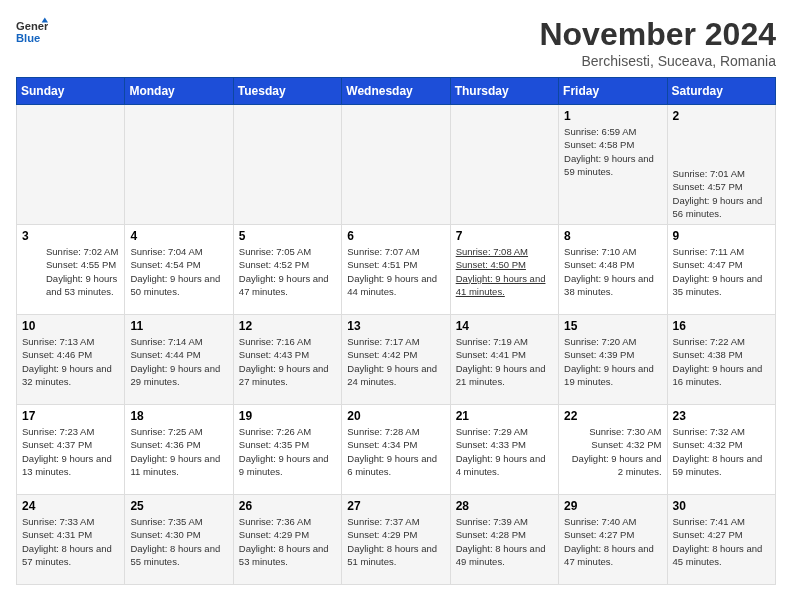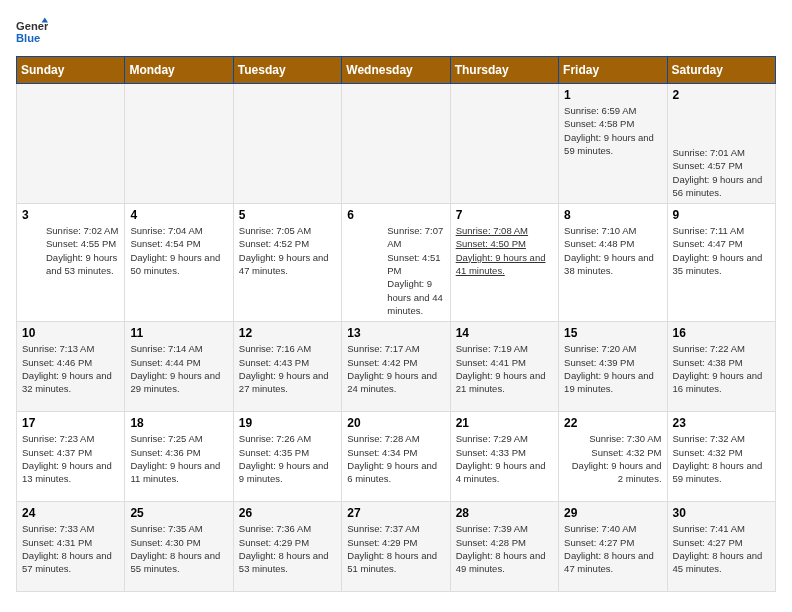--- a/index.html
+++ b/index.html
@@ -36,21 +36,21 @@
     .subtitle {
       font-size: 14px;
       color: #555;
     }
     table {
       width: 100%;
       border-collapse: collapse;
       font-size: 10.5px;
     }
     thead tr {
-      background-color: #a16207;
+      background-color: #1d4ed8;
       color: white;
     }
     thead th {
       padding: 6px 4px;
       text-align: left;
       font-size: 12px;
       font-weight: bold;
       border: 1px solid #0d47a1;
     }
     tbody tr {
@@ -86,20 +86,24 @@
 </head>
 <body>
 
 <div class="header-area">
   <div class="logo">
     <svg class="logo-icon" viewBox="0 0 40 40">
       <text x="0" y="18" font-size="14" font-weight="bold" fill="#333">General</text>
       <text x="0" y="32" font-size="14" font-weight="bold" fill="#1565c0">Blue</text>
       <polygon points="32,8 40,8 36,2" fill="#1565c0"></polygon>
     </svg>
+  </div>
+  <div class="title-area">
+    <div class="month-title">November 2024</div>
+    <div class="subtitle">Berchisesti, Suceava, Romania</div>
   </div>
 </div>
 
 <table>
   <thead>
     <tr>
     <th>Sunday</th>
         <th>Monday</th>
         <th>Tuesday</th>
         <th>Wednesday</th>
@@ -142,21 +146,21 @@
 Daylight: 9 hours and 50 minutes.</div>
         </td>
         <td>
           <div class="day-number">5</div>
           <div class="day-info" style="white-space: pre-line;">Sunrise: 7:05 AM
 Sunset: 4:52 PM
 Daylight: 9 hours and 47 minutes.</div>
         </td>
         <td>
           <div class="day-number">6</div>
-          <div class="day-info" style="white-space: pre-line; margin-left: 40px;">Sunrise: 7:07 AM
+          <div class="day-info" style="white-space: pre-line;">Sunrise: 7:07 AM
 Sunset: 4:51 PM
 Daylight: 9 hours and 44 minutes.</div>
         </td>
         <td>
           <div class="day-number">7</div>
           <div class="day-info" style="white-space: pre-line; text-decoration: underline;">Sunrise: 7:08 AM
 Sunset: 4:50 PM
 Daylight: 9 hours and 41 minutes.</div>
         </td>
         <td>

